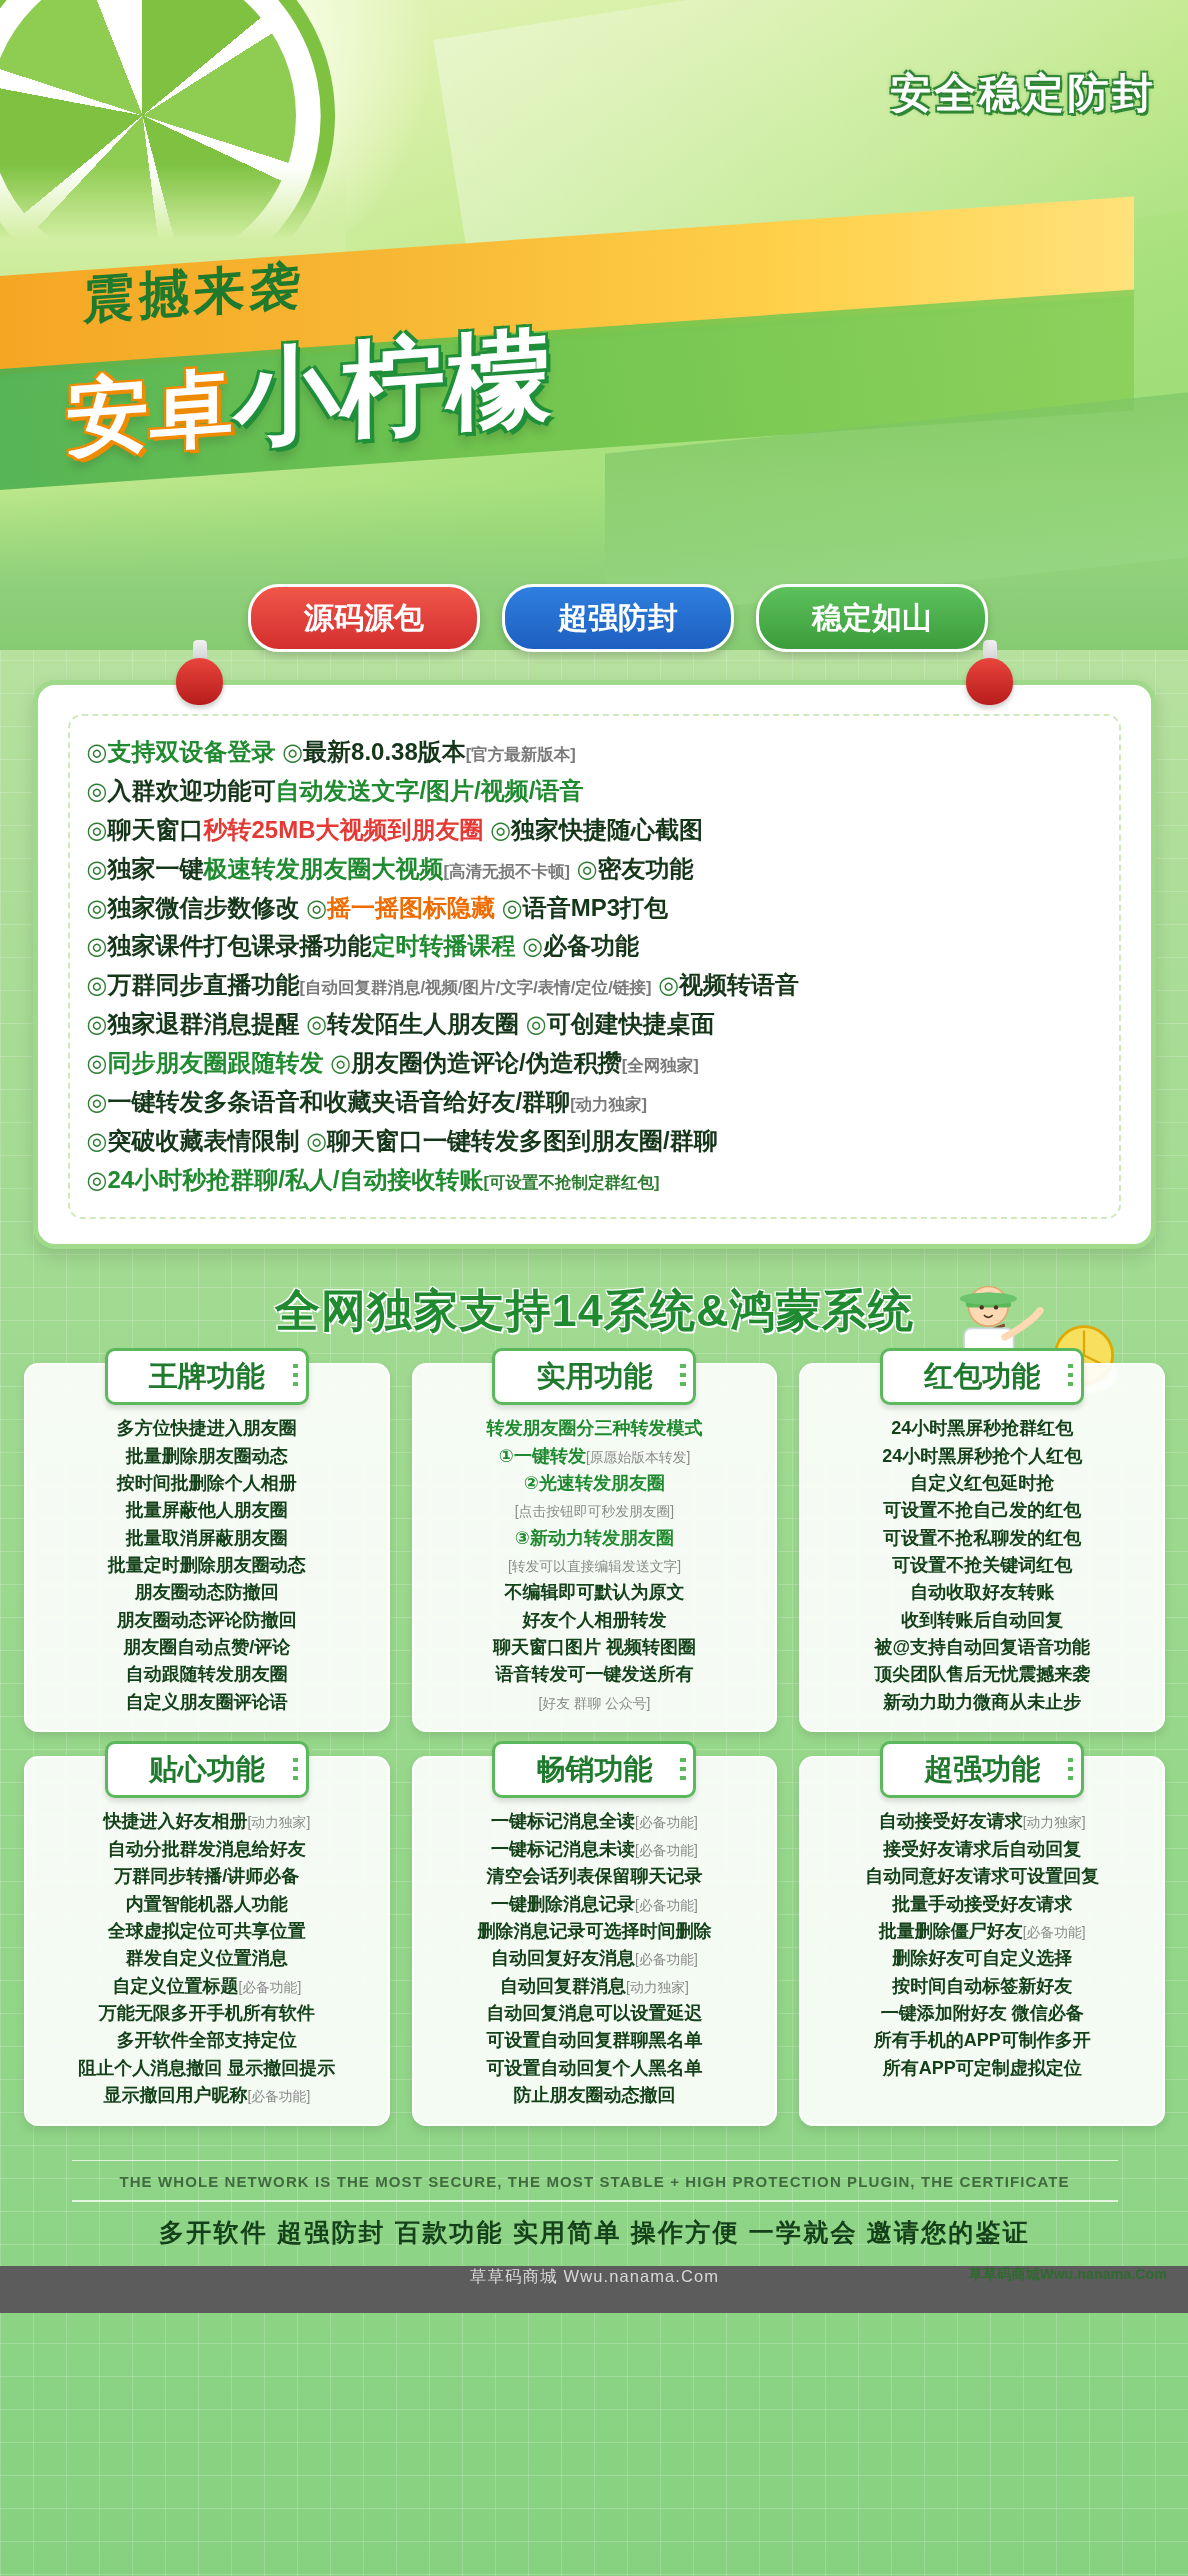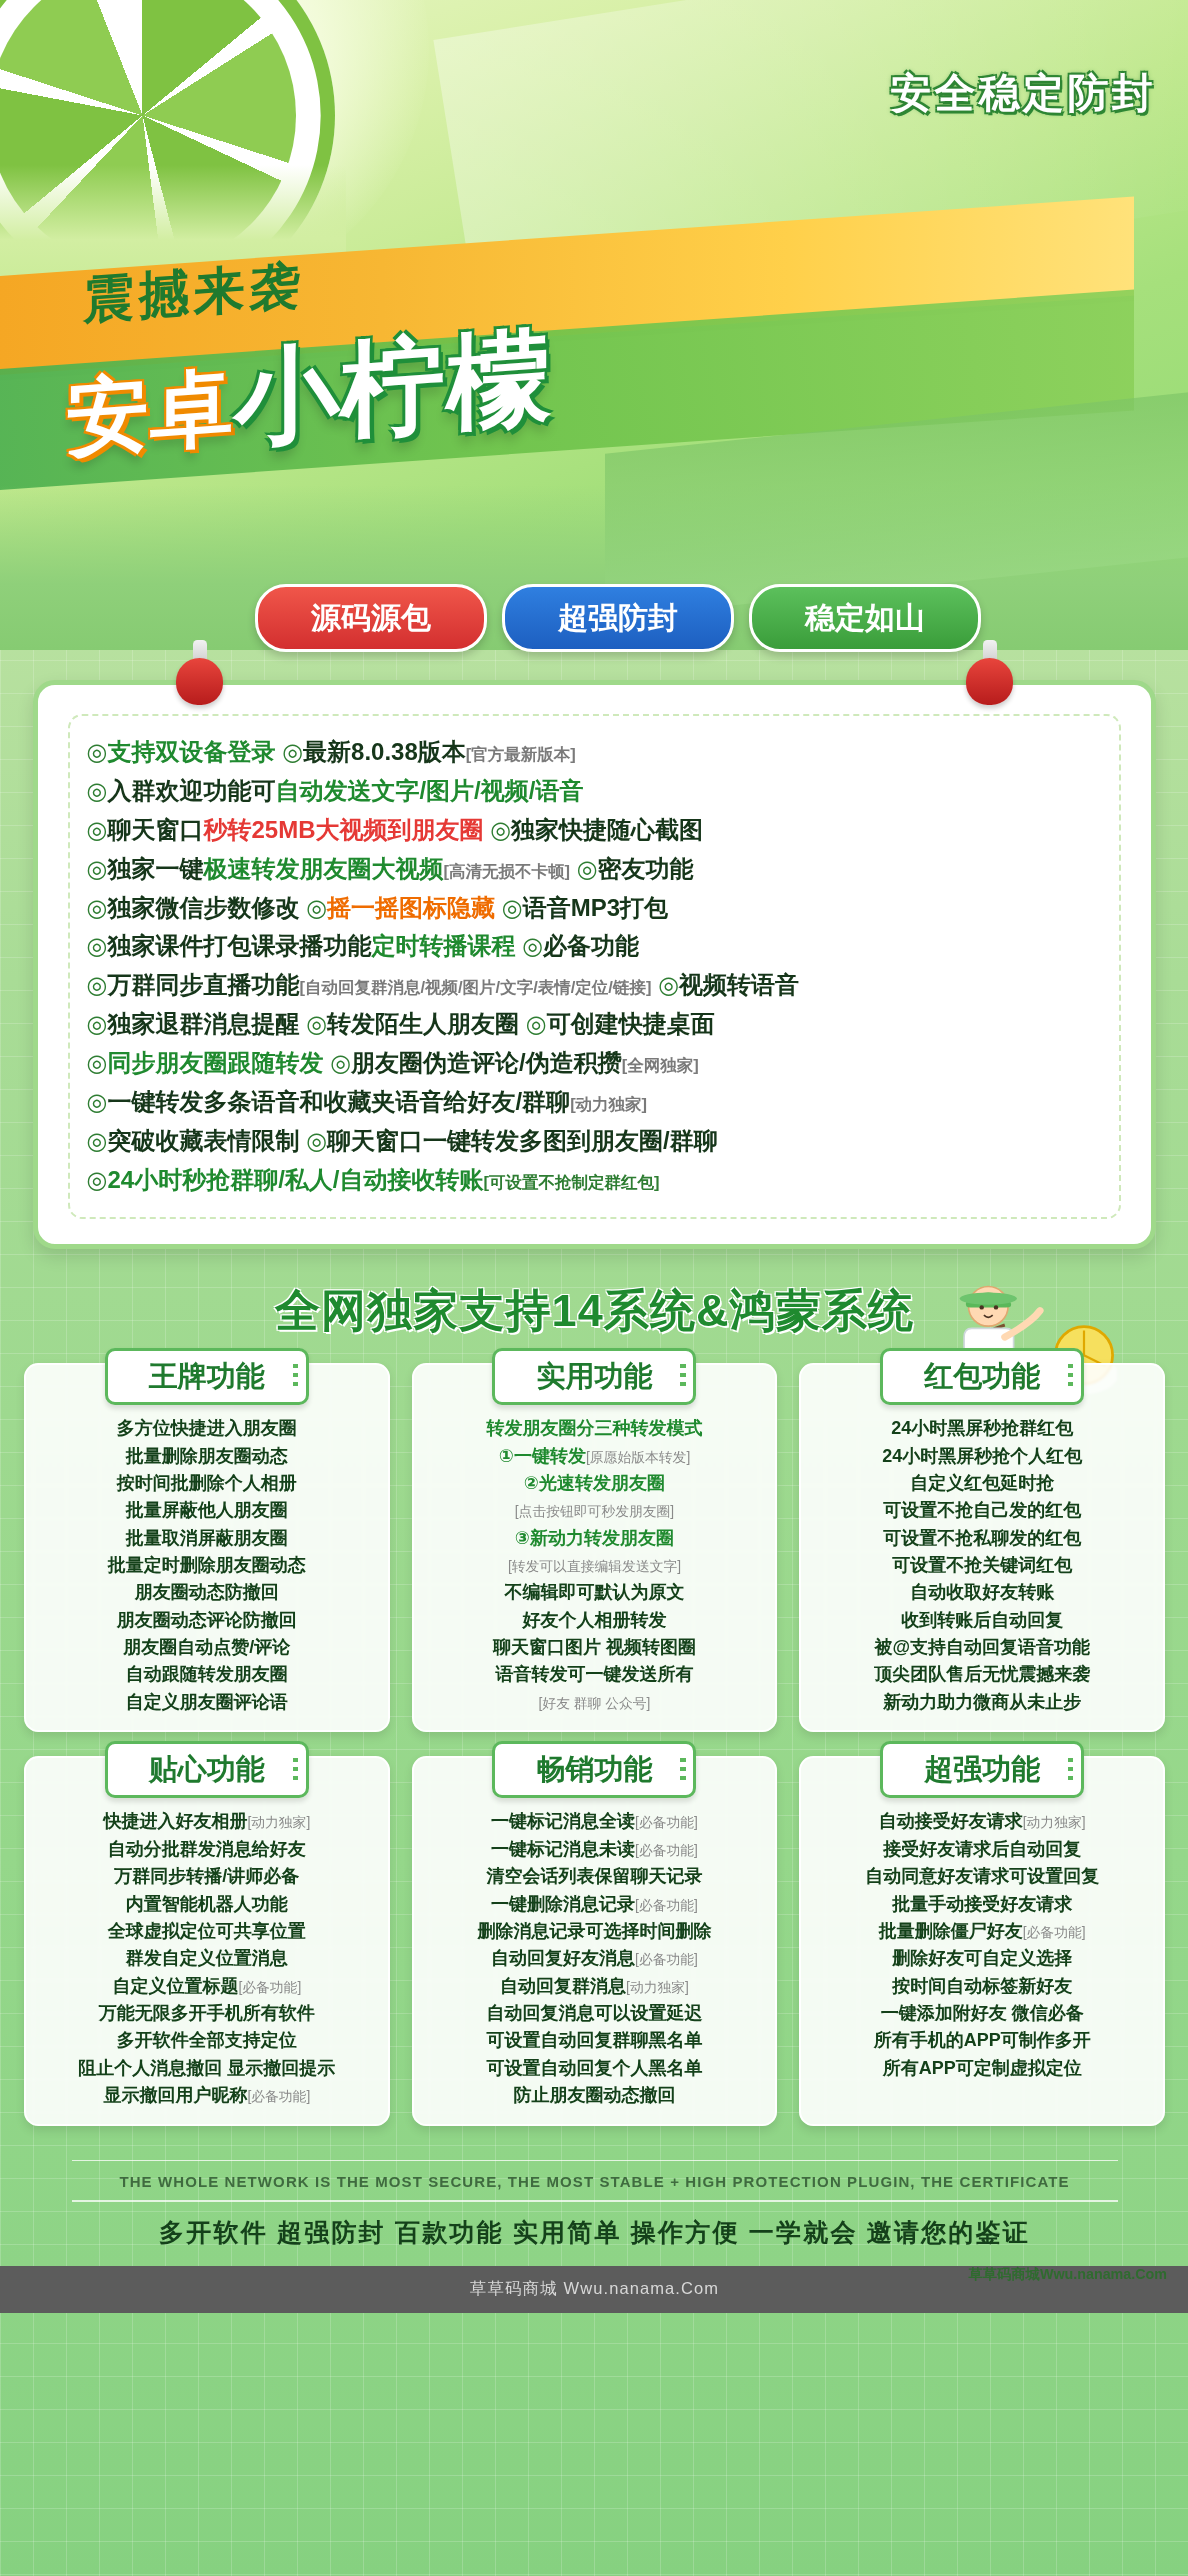--- a/index.html
+++ b/index.html
@@ -41,21 +41,21 @@
   .brand .az{font-size:83px;font-weight:bold;color:#ffffff;letter-spacing:1.1px;
      text-shadow:3.9px 3.9px 0 #f08a00,-2.2px -2.2px 0 #f08a00,2.2px -2.2px 0 #f08a00,-2.2px 2.2px 0 #f08a00,0 8.8px 10px rgba(0,0,0,.18);}
   .brand .xn{font-size:105px;font-weight:bold;color:#ffffff;letter-spacing:1.1px;
      text-shadow:4.4px 4.4px 0 #1f8f3a,-2.8px -2.8px 0 #1f8f3a,2.8px -2.8px 0 #1f8f3a,-2.8px 2.8px 0 #1f8f3a,0 10px 12px rgba(0,0,0,.2);}
   .mtn{position:absolute;left:0;bottom:0;width:1189px;height:165px;
      background:linear-gradient(180deg,rgba(150,215,130,0) 0%,#8fd07a 60%,#86cb72 100%);}
   .mtn:before{content:"";position:absolute;left:605px;bottom:66px;width:661px;height:165px;
      background:linear-gradient(180deg,#7cc466,#9ad884);transform:skewY(-6deg);opacity:.65;}
 
   
-  .tags{position:relative;display:flex;justify-content:center;gap:15px;margin-top:-66px;z-index:5;margin-left:47px;}
+  .tags{position:relative;display:flex;justify-content:center;gap:22px;margin-top:-66px;z-index:5;margin-left:47px;}
   .tag{width:226px;height:62px;border-radius:31px;display:flex;align-items:center;justify-content:center;
      font-size:30px;font-weight:bold;color:#fff;border:3.3px solid #fff;box-shadow:0 4.4px 8.8px rgba(0,0,0,.18);}
   .t-red{background:linear-gradient(180deg,#f0564a,#d32f2f);}
   .t-green{background:linear-gradient(180deg,#5cc05c,#3a9d3a);}
   .t-blue{background:linear-gradient(180deg,#2f7fe0,#1d5fc0);}
   .t-green2{background:linear-gradient(180deg,#5cc05c,#3a9d3a);}
 
   
   .panel-wrap{position:relative;margin:27.5px 33px 0;z-index:4;}
   .pin{position:absolute;top:-40px;width:47px;height:66px;}
@@ -91,21 +91,21 @@
      background:repeating-linear-gradient(180deg,#5cb85c 0 4.4px,transparent 4.4px 8.8px);}
   .citem{font-size:18px;line-height:1.52;color:#14411a;font-weight:bold;text-align:center;white-space:nowrap;}
   .citem .mini{font-size:13.8px;color:#8a8a8a;font-weight:normal;}
   .citem.green{color:#1f8a2f;}
 
   
   .footer{position:relative;margin-top:34px;z-index:4;text-align:center;padding-bottom:13.2px;}
   .f-en{font-size:15px;color:#3f6b3f;letter-spacing:1.1px;font-weight:bold;}
   .f-line{margin:10px auto 0;width:1046px;height:1.7px;background:rgba(255,255,255,.75);}
   .f-cn{margin-top:14.3px;font-size:25px;color:#14411a;font-weight:bold;letter-spacing:2.2px;}
-  .f-bar{margin-top:16.5px;height:47px;background:#5c5c5c;display:flex;align-items:center;justify-content:center;}
+  .f-bar{margin-top:16.5px;height:47px;background:#5c5c5c;display:flex;justify-content:center;}
   .f-bar span{color:#d8d8d8;font-size:16.5px;letter-spacing:1.1px;}
   .f-logo{position:absolute;right:22px;bottom:42px;font-size:14.3px;color:#2f6b2f;font-weight:bold;}
 </style>
 </head>
 <body>
 
 <div class="grid-tex"></div>
 
 <div class="header">
   <div class="hdr-bg"></div>

